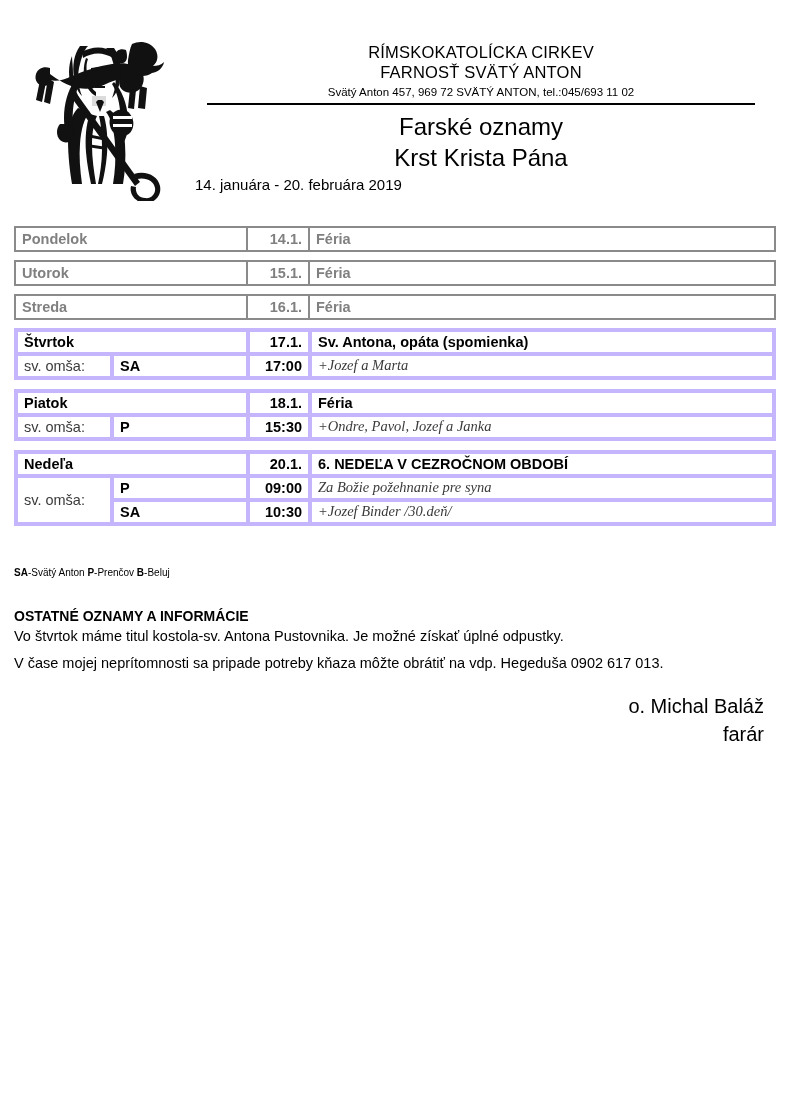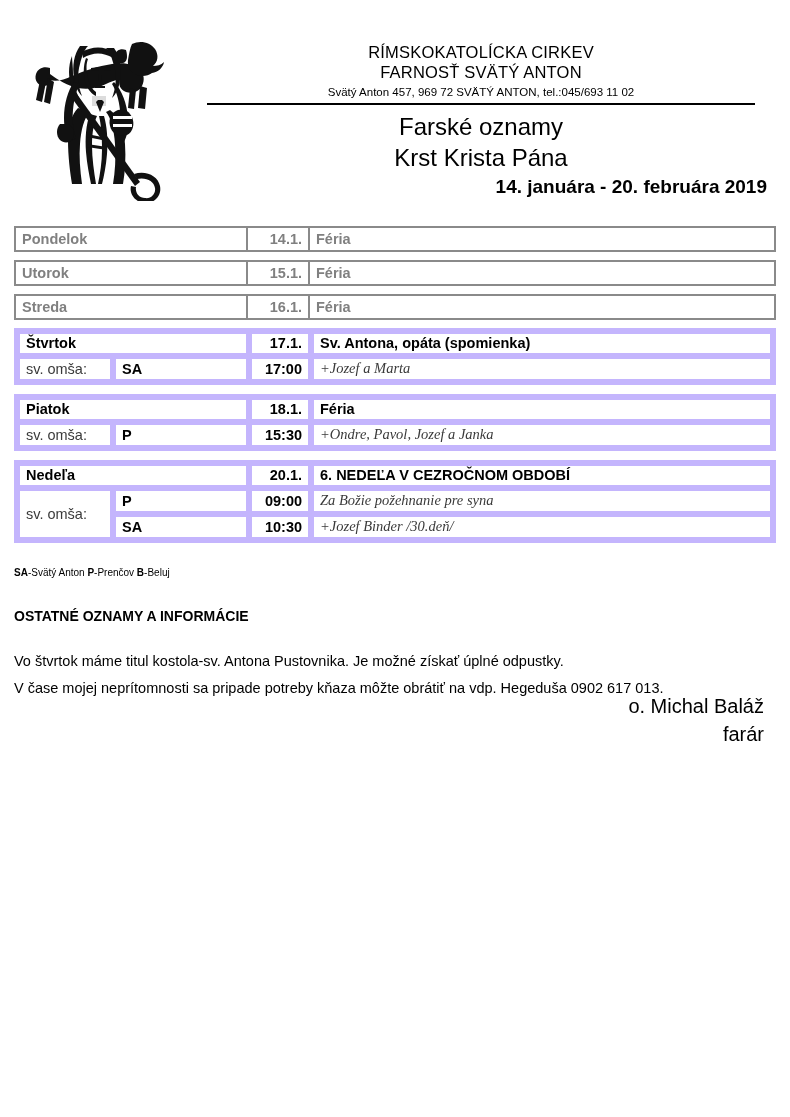--- a/index.html
+++ b/index.html
@@ -85,44 +85,43 @@
     width: 572px;
     text-align: center;
     font-size: 24px;
     line-height: 1.28;
   }
   .doc-daterange {
     position: absolute;
     left: 195px;
     top: 176px;
     width: 572px;
-    text-align: right;
-    font-size: 19px;
-    font-weight: bold;
+    text-align: left;
+    font-size: 15px;
   }
 
   
   .schedule {
     position: absolute;
     left: 14px;
     top: 226px;
     width: 762px;
   }
 
   .block {
     width: 100%;
     border-collapse: collapse;
     table-layout: fixed;
     margin-bottom: 9px;
   }
   .block.grey {
     margin-bottom: 8px;
   }
   .block td {
-    border: 6px solid #c4b5fd;
+    border: 4px solid #c4b5fd;
     padding: 1px 6px 2px 6px;
     vertical-align: middle;
     font-size: 14.5px;
     height: 24px;
     box-sizing: border-box;
   }
   .block.grey td {
     border: 2px solid #8a8a8a;
     color: #808080;
     font-weight: bold;
@@ -181,21 +180,21 @@
 
   .notes {
     position: absolute;
     left: 14px;
     top: 608px;
     width: 760px;
   }
   .notes-heading {
     font-size: 14px;
     font-weight: bold;
-    margin-bottom: 29px;
+    margin-bottom: 4px;
   }
   .notes-line {
     font-size: 14.5px;
     margin-bottom: 11px;
   }
 
   .signature {
     position: absolute;
     right: 26px;
     top: 692px;

